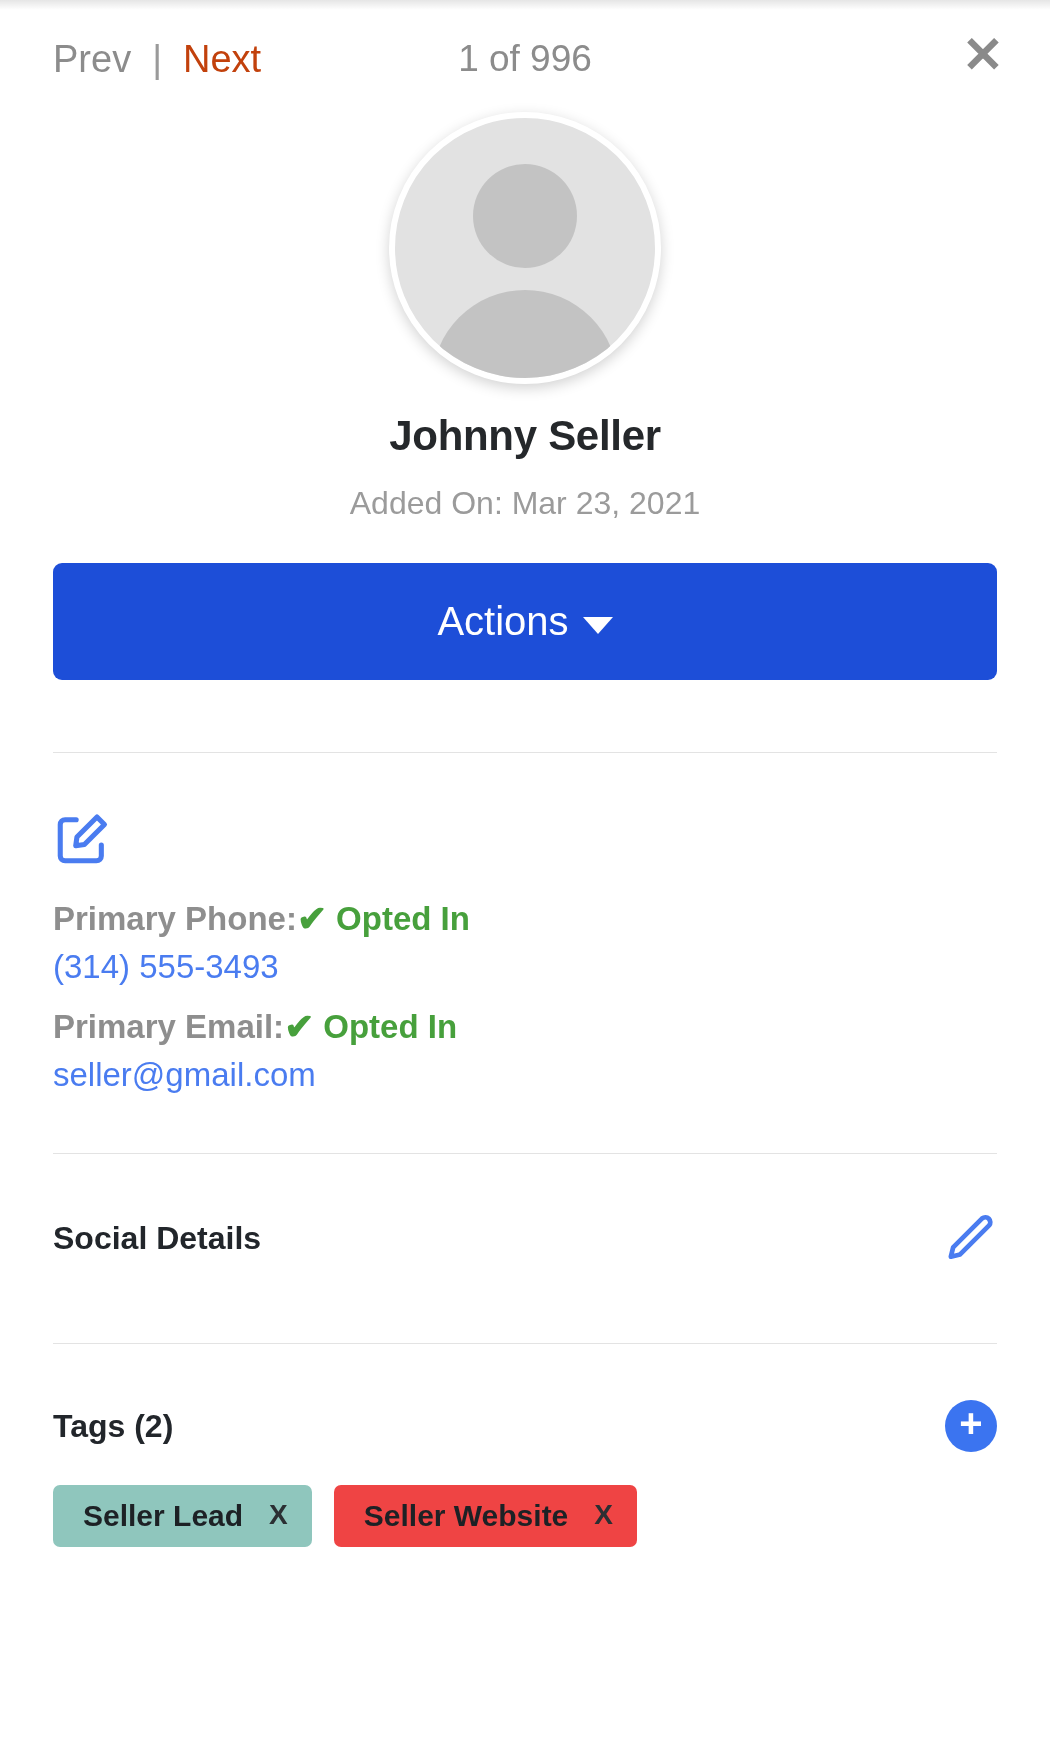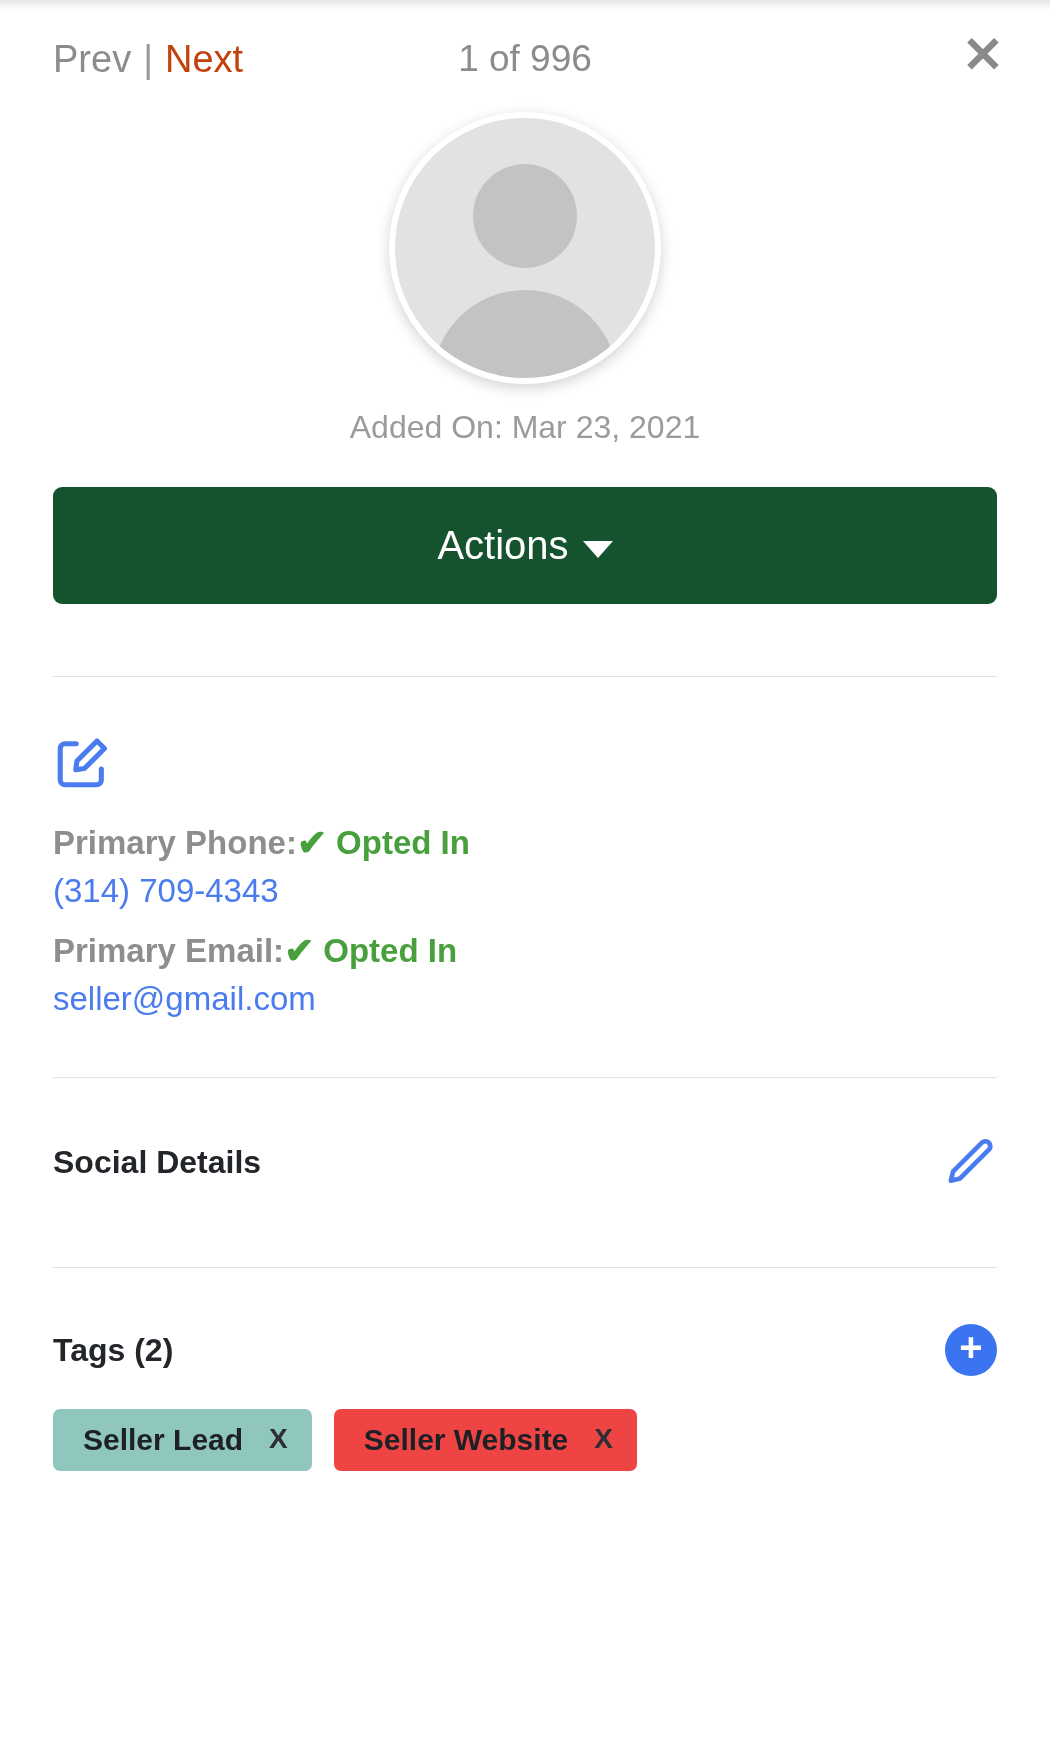--- a/index.html
+++ b/index.html
@@ -29,21 +29,21 @@
   .header {
     position: relative;
     height: 118px;
     display: flex;
     align-items: center;
     padding: 0 46px 0 53px;
   }
   .nav-group {
     display: flex;
     align-items: baseline;
-    gap: 0px;
+    gap: 9px;
     font-size: 38px;
     white-space: nowrap;
   }
   .nav-prev { color: #8c8c8c; }
   .nav-sep  { color: #9a9a9a; padding: 0 12px; }
   .nav-next { color: #c2410c; }
   .counter {
     position: absolute;
     left: 0; right: 0;
     text-align: center;
@@ -111,21 +111,21 @@
     margin-top: 25px;
     text-align: center;
     font-size: 32px;
     color: #9b9b9b;
   }
 
   
   .actions-btn {
     margin: 41px 53px 0 53px;
     height: 117px;
-    background: #14532d;
+    background: #1d4ed8;
     border-radius: 9px;
     display: flex;
     align-items: center;
     justify-content: center;
     gap: 14px;
     cursor: pointer;
     border: none;
     width: calc(100% - 106px);
   }
   .actions-btn .label {
@@ -259,20 +259,21 @@
     <div class="close-btn">✕</div>
   </div>
 
   <div class="avatar-wrap">
     <div class="avatar">
       <div class="head"></div>
       <div class="body"></div>
     </div>
   </div>
 
+  <div class="contact-name">Johnny Seller</div>
   <div class="added-on">Added On: Mar 23, 2021</div>
 
   <button class="actions-btn">
     <span class="label">Actions</span>
     <span class="caret-down"></span>
   </button>
 
   <div style="height:72px"></div>
   <div class="divider"></div>
 
@@ -287,21 +288,21 @@
     </div>
 
     <div class="field-row">
       <div class="field-line1">
         <span class="field-label">Primary Phone:</span>
         <span class="opt-status">
           <span class="check-glyph">✔</span>
           <span>Opted In</span>
         </span>
       </div>
-      <a class="field-value">(314) 709-4343</a>
+      <a class="field-value">(314) 555-3493</a>
     </div>
 
     <div class="field-row" style="margin-top:22px;">
       <div class="field-line1">
         <span class="field-label">Primary Email:</span>
         <span class="opt-status">
           <span class="check-glyph">✔</span>
           <span>Opted In</span>
         </span>
       </div>

